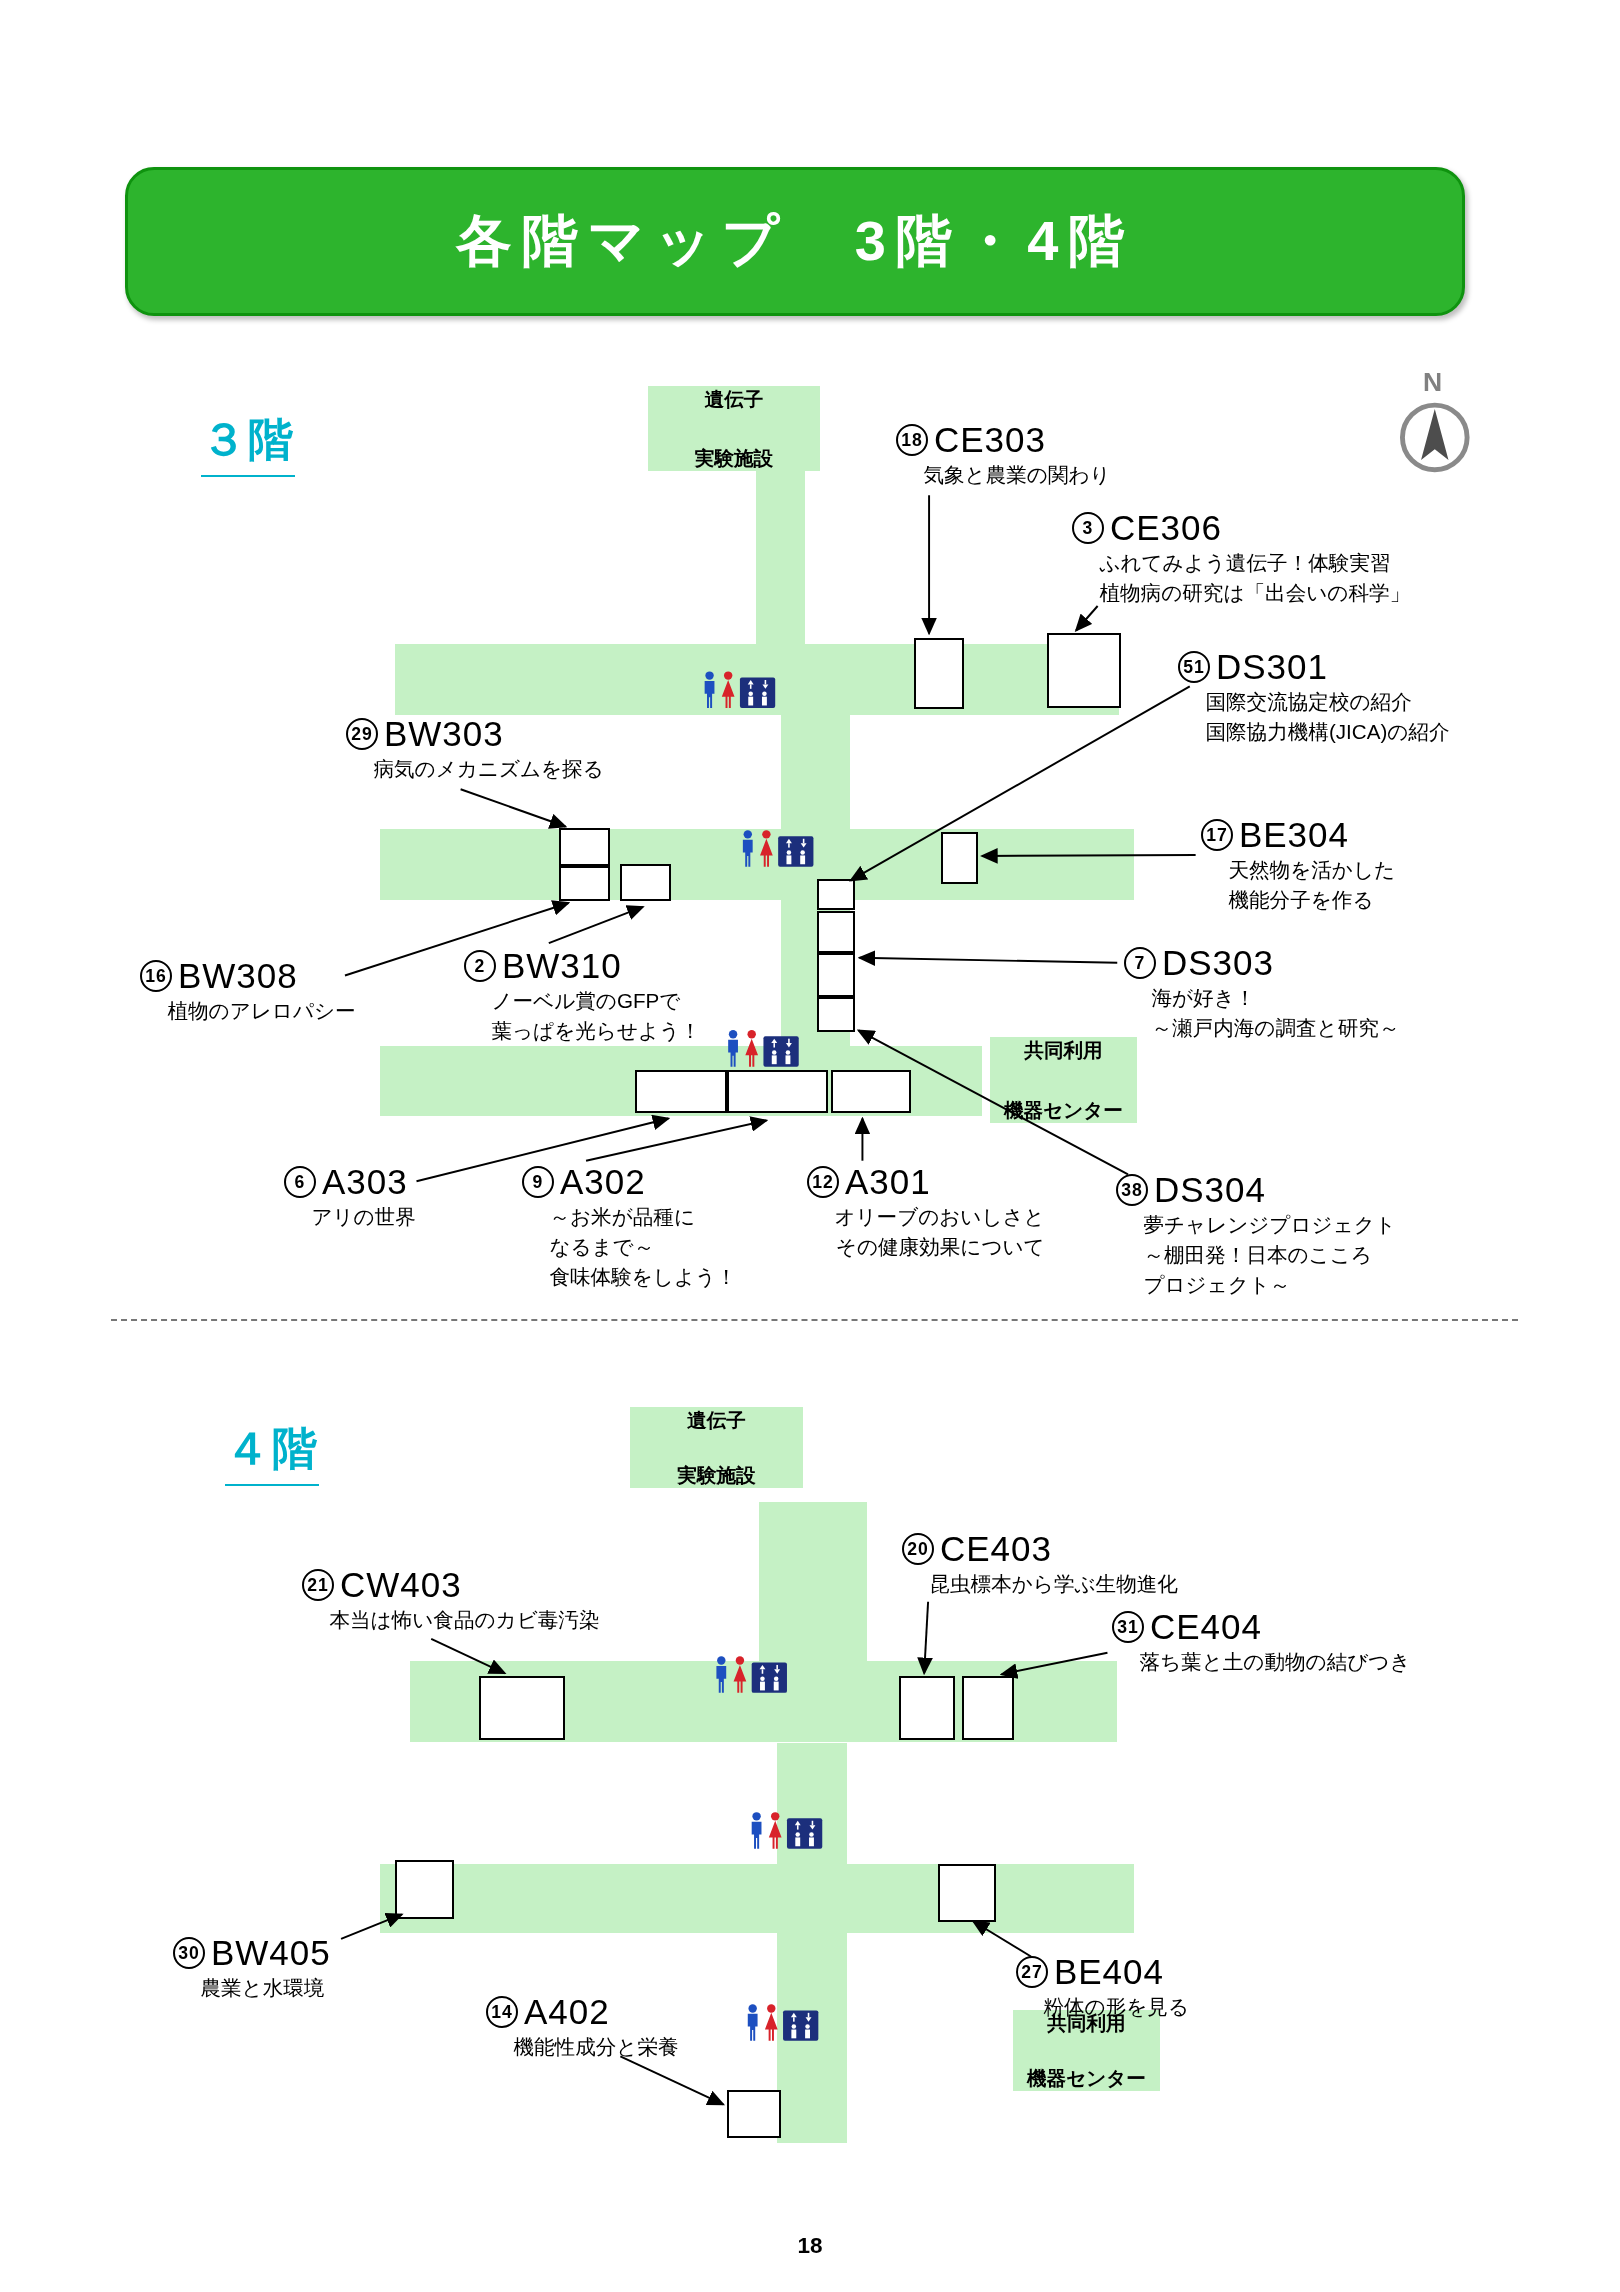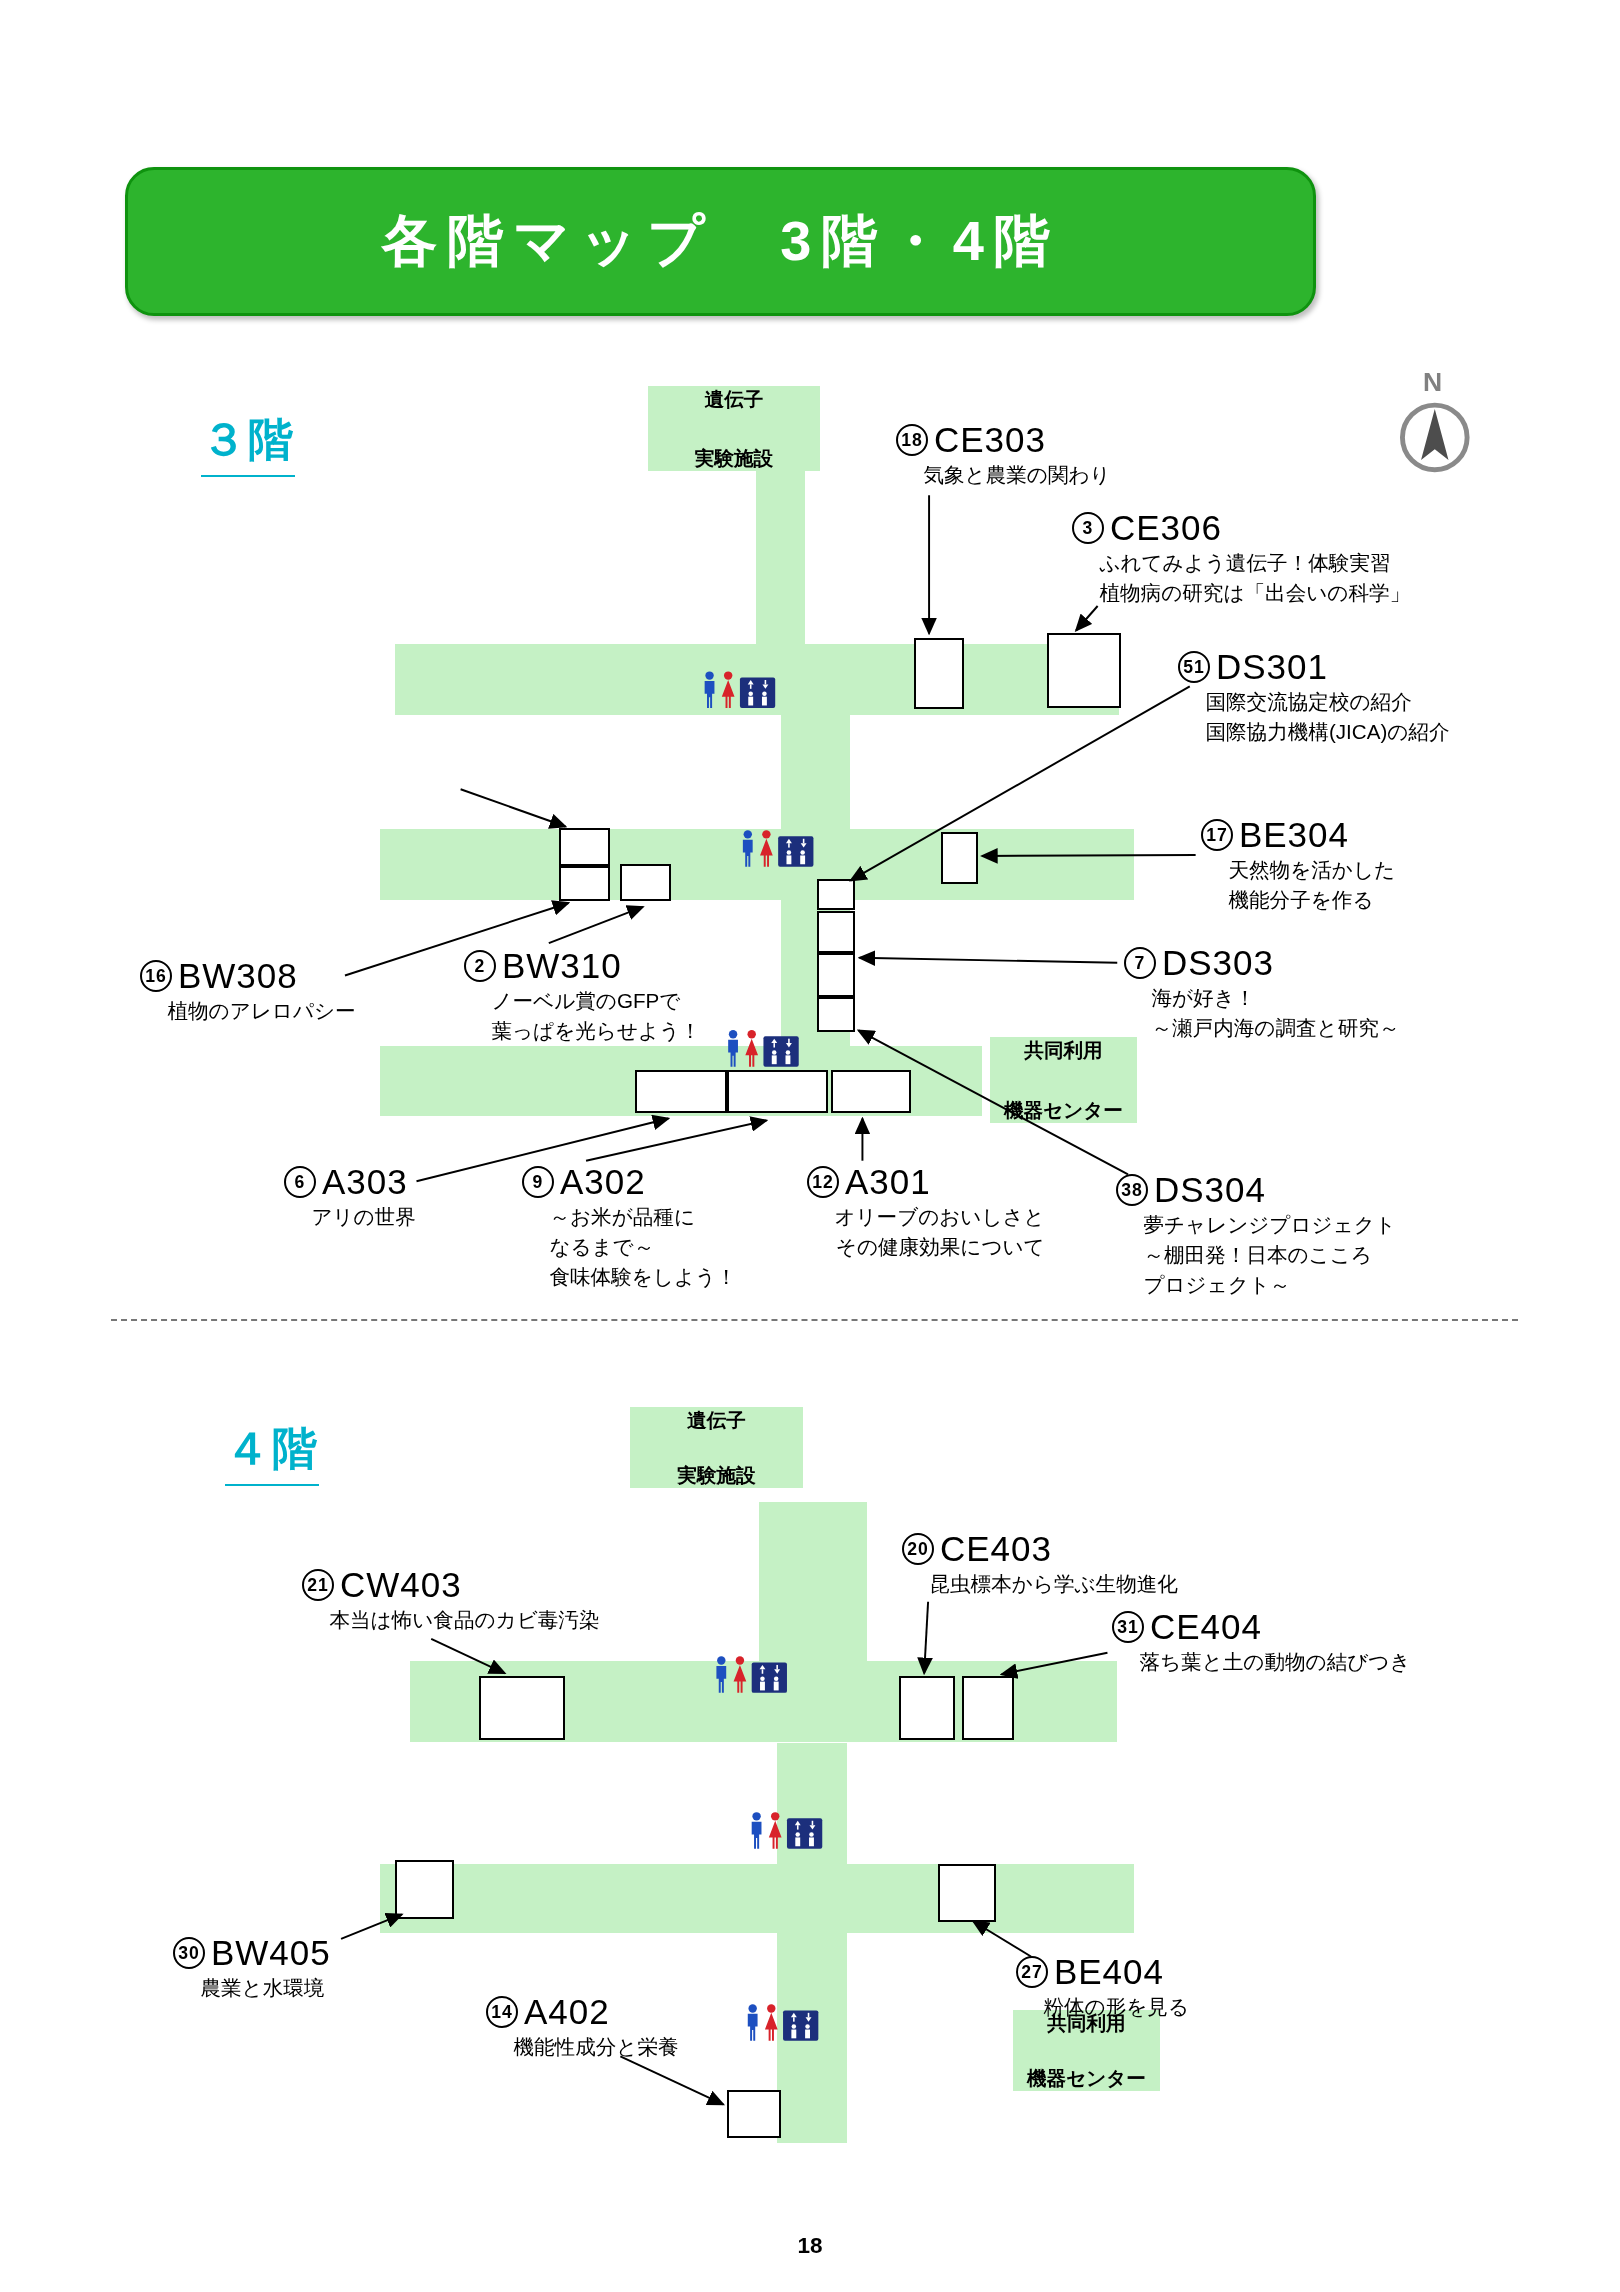--- a/index.html
+++ b/index.html
@@ -2,21 +2,21 @@
 <html><head>
 <meta charset="utf-8">
 <style>
   * { margin:0; padding:0; box-sizing:border-box; }
   html,body { background:#ffffff; }
   .page {
     position:relative; width:1620px; height:2293px; background:#ffffff;
     font-family:"Liberation Sans","DejaVu Sans",sans-serif; color:#000; overflow:hidden;
   }
   .banner {
-    position:absolute; left:125px; top:167px; width:1191px; height:149px;
+    position:absolute; left:125px; top:167px; width:1340px; height:149px;
     background:#2db42d; border:3.9px solid #0f930f; border-radius:29px;
     box-shadow:2.9px 3.9px 4.9px rgba(0,0,0,0.25);
     display:flex; align-items:center; justify-content:center;
   }
   .banner-title { color:#ffffff; font-size:56px; font-weight:bold; letter-spacing:9.8px; }
   .floor-label {
     position:absolute; color:#00b2cc; font-size:45px; font-weight:bold;
     padding-bottom:4.9px; border-bottom:2.9px solid #00b2cc; letter-spacing:2px;
   }
   .green { position:absolute; background:#c5f1c5; }
@@ -95,20 +95,27 @@
     <div class="desc">ふれてみよう遺伝子！体験実習</div>
     <div class="desc">植物病の研究は「出会いの科学」</div>
   </div>
   <div class="rlabel" style="left:1178px; top:647px;">
     <div class="codeline">
         <span class="cnum">51</span>
         <span>DS301</span>
       </div>
     <div class="desc">国際交流協定校の紹介</div>
     <div class="desc">国際協力機構(JICA)の紹介</div>
+  </div>
+  <div class="rlabel" style="left:346px; top:714px;">
+    <div class="codeline">
+        <span class="cnum">29</span>
+        <span>BW303</span>
+      </div>
+    <div class="desc">病気のメカニズムを探る</div>
   </div>
   <div class="rlabel" style="left:1201px; top:815px;">
     <div class="codeline">
         <span class="cnum">17</span>
         <span>BE304</span>
       </div>
     <div class="desc">天然物を活かした</div>
     <div class="desc">機能分子を作る</div>
   </div>
   <div class="rlabel" style="left:140px; top:956px;">

